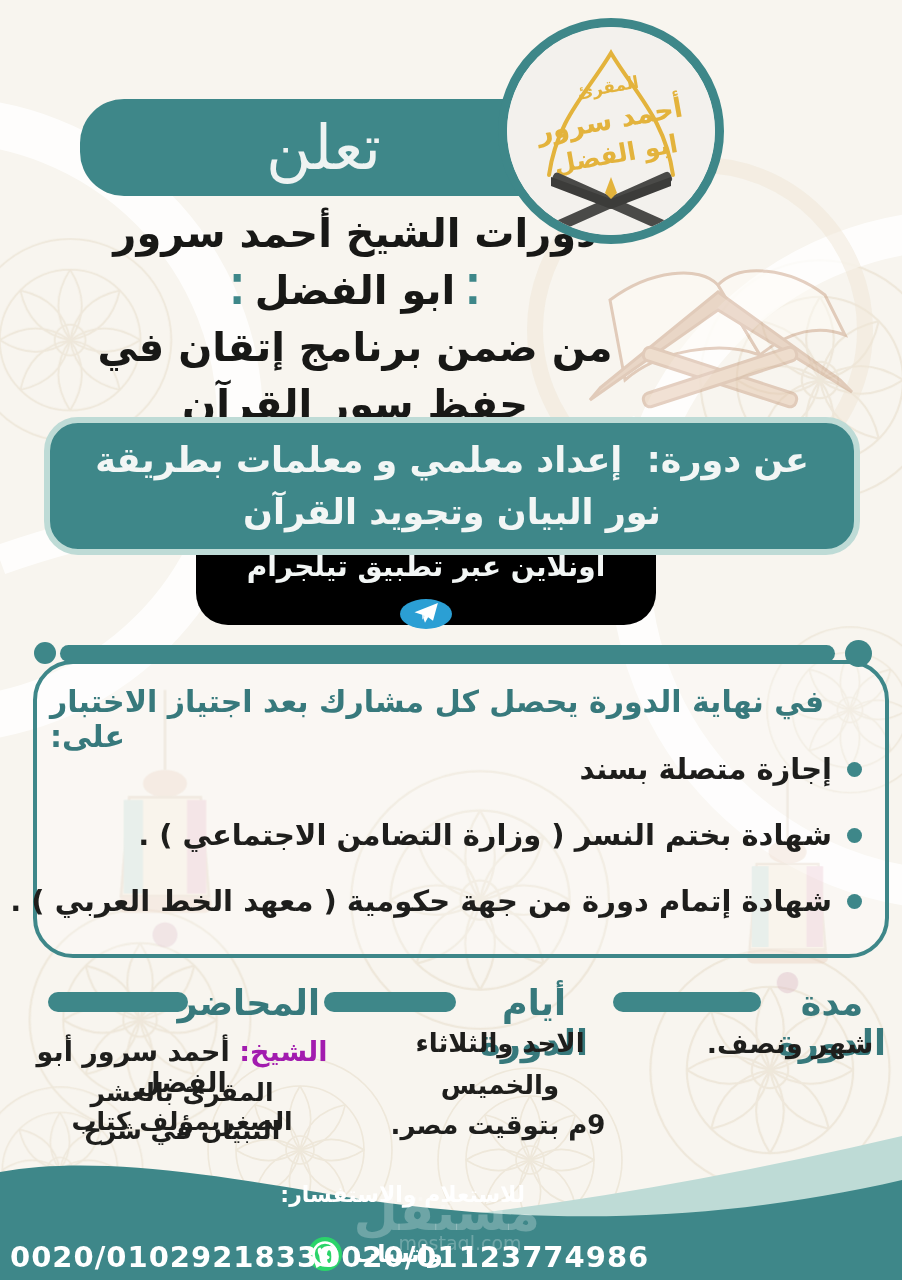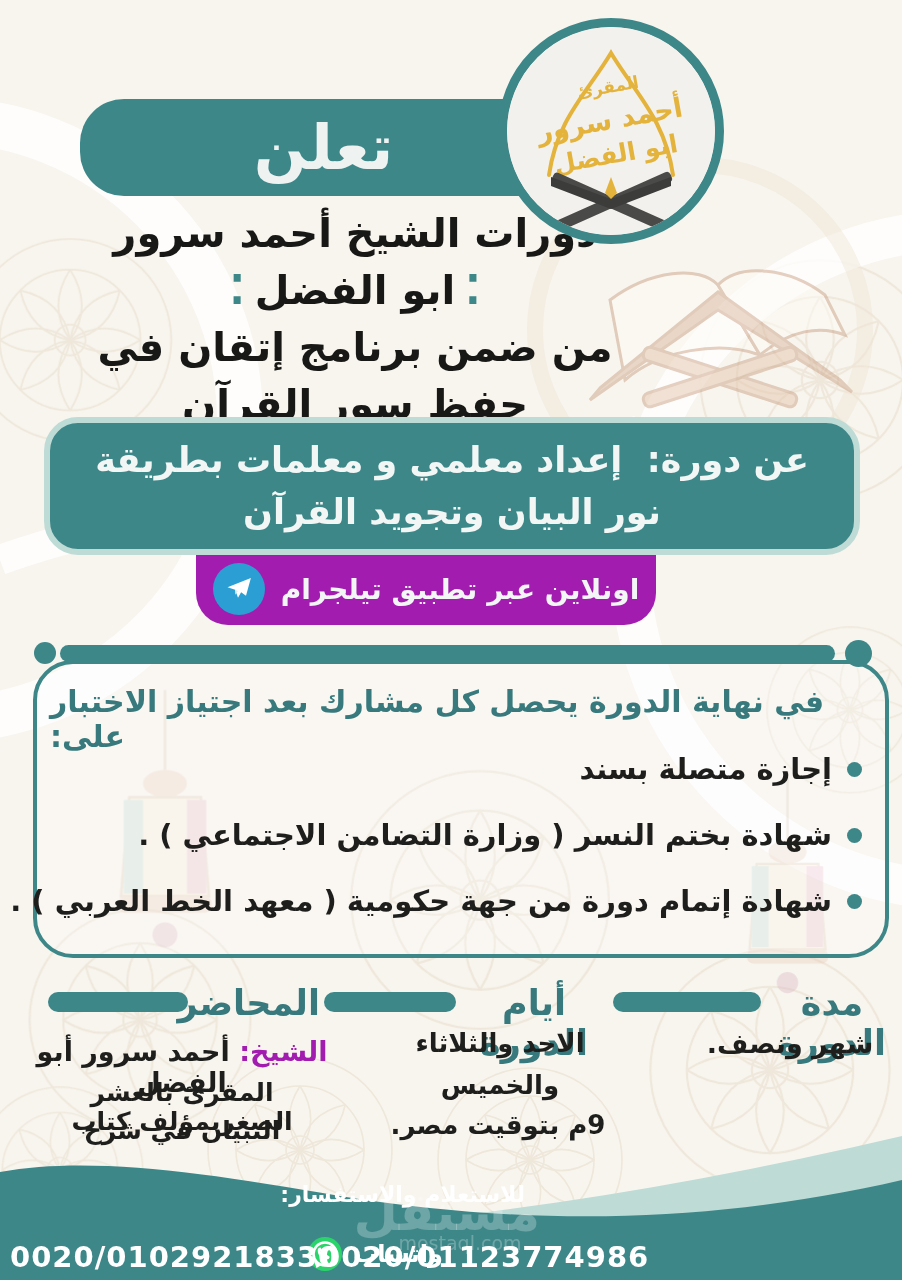--- a/index.html
+++ b/index.html
@@ -2,34 +2,34 @@
 <html lang="ar"><head>
 <meta charset="utf-8">
 <style>
   html,body{margin:0;padding:0;}
   body{font-family:"DejaVu Sans","Liberation Sans",sans-serif;}
   #poster{position:relative;width:902px;height:1280px;background:#f8f5ef;overflow:hidden;}
   .abs{position:absolute;}
   
   .announce{left:80px;top:99px;width:487px;height:97px;background:#3e8789;border-radius:44px;
     display:flex;align-items:center;justify-content:center;z-index:2;}
-  .announce span{color:#eef3f2;font-size:62px;font-weight:bold;text-align:center;}
+  .announce span{color:#eef3f2;font-size:62px;font-weight:normal;text-align:center;}
   .logo{left:498px;top:18px;width:226px;height:226px;border-radius:50%;background:#f3f1ed;
     border:9px solid #3e8789;box-sizing:border-box;z-index:3;overflow:hidden;}
   
   .title{left:60px;top:205px;width:590px;text-align:center;direction:rtl;z-index:2;
     color:#181816;font-weight:bold;font-size:40px;line-height:57px;}
   .title .deco{color:#3e8789;font-weight:bold;padding:0 10px;}
   
   .banner{left:44px;top:417px;width:816px;height:138px;background:#3e8789;border:6px solid #bedbd6;
     border-radius:34px;box-sizing:border-box;z-index:2;display:flex;align-items:center;justify-content:center;}
   .banner p{margin:0;padding:4px 26px;direction:rtl;text-align:center;color:#f2f6f5;
     font-size:35px;line-height:52px;font-weight:bold;}
-  .tab{left:196px;top:553px;width:460px;height:72px;background:#a21caf;border-radius:0 0 32px 32px;
-    z-index:1;display:flex;flex-direction:row;direction:rtl;align-items:center;justify-content:center;gap:16px;}
+  .tab{left:196px;top:553px;width:460px;height:72px;background:#000000;border-radius:0 0 32px 32px;
+    z-index:1;display:flex;flex-direction:column;direction:rtl;align-items:center;justify-content:center;gap:16px;}
   .tab .lbl{color:#f2f6f5;font-size:28px;font-weight:bold;}
   .tg{width:52px;height:52px;border-radius:50%;background:#2b9fd4;display:flex;align-items:center;justify-content:center;}
   
   .bbox{left:33px;top:660px;width:856px;height:298px;border:4px solid #3e8789;border-radius:40px;
     box-sizing:border-box;z-index:2;background:rgba(255,255,255,0.25);}
   .tbar{left:60px;top:645px;width:775px;height:17px;background:#3e8789;border-radius:9px;z-index:3;}
   .tdotL{left:34px;top:642px;width:22px;height:22px;border-radius:50%;background:#3e8789;z-index:3;}
   .tdotR{left:845px;top:640px;width:27px;height:27px;border-radius:50%;background:#3e8789;z-index:3;}
   .bhead{left:50px;top:684px;width:812px;text-align:left;direction:rtl;color:#37797c;
     font-size:30px;font-weight:bold;z-index:3;}

